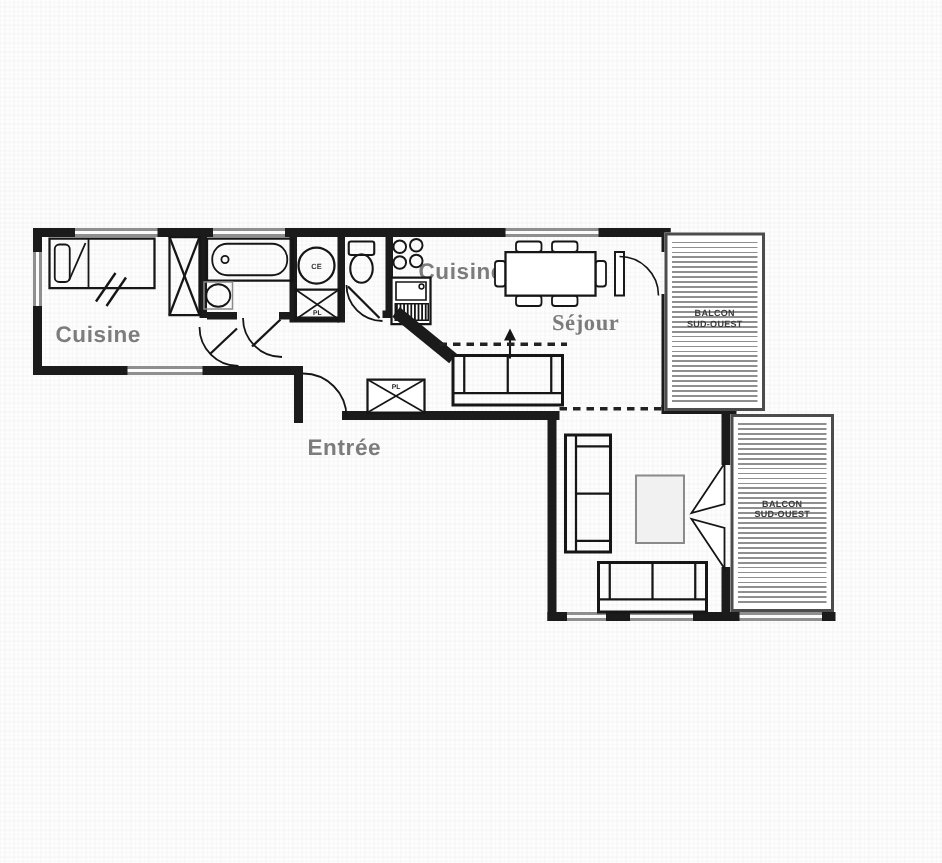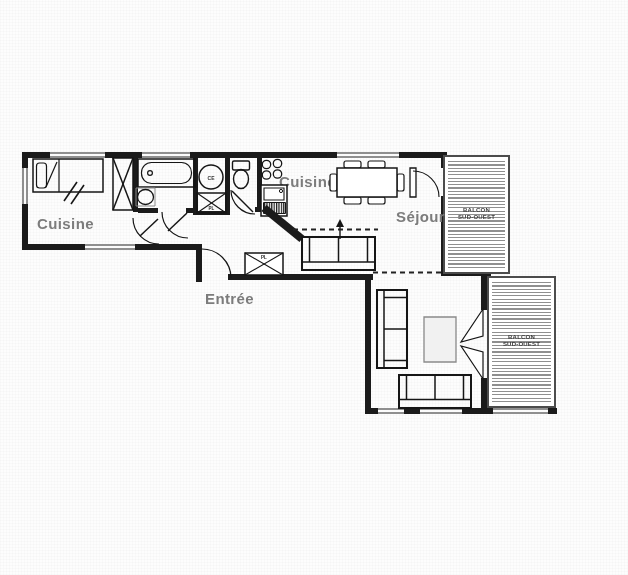--- a/index.html
+++ b/index.html
@@ -75,21 +75,21 @@
     <div class="hatch">
       <div class="balcony-label">
         <span>BALCON</span><br>
         <span>SUD-OUEST</span>
       </div>
     </div>
   </div>
 
   <div class="room-label" style="left:37px;top:215px;">Cuisine</div>
   <div class="room-label" style="left:279px;top:173px;">Cuisine</div>
-  <div class="room-label" style="left:396px;top:208px;">Séjour</div>
+  <div class="room-label" style="left:368px;top:208px;font-family:Liberation Serif, serif;">Séjour</div>
   <div class="room-label" style="left:205px;top:290px;">Entrée</div>
 
   <svg width="628" height="575" viewBox="0 0 628 575">
     <defs>
       <pattern id="vhatch" width="2.4" height="4" patternUnits="userSpaceOnUse">
         <rect width="1.2" height="4" fill="#161616"></rect>
       </pattern>
     </defs>
 
     <g stroke="#161616" fill="none" stroke-width="1.5">

